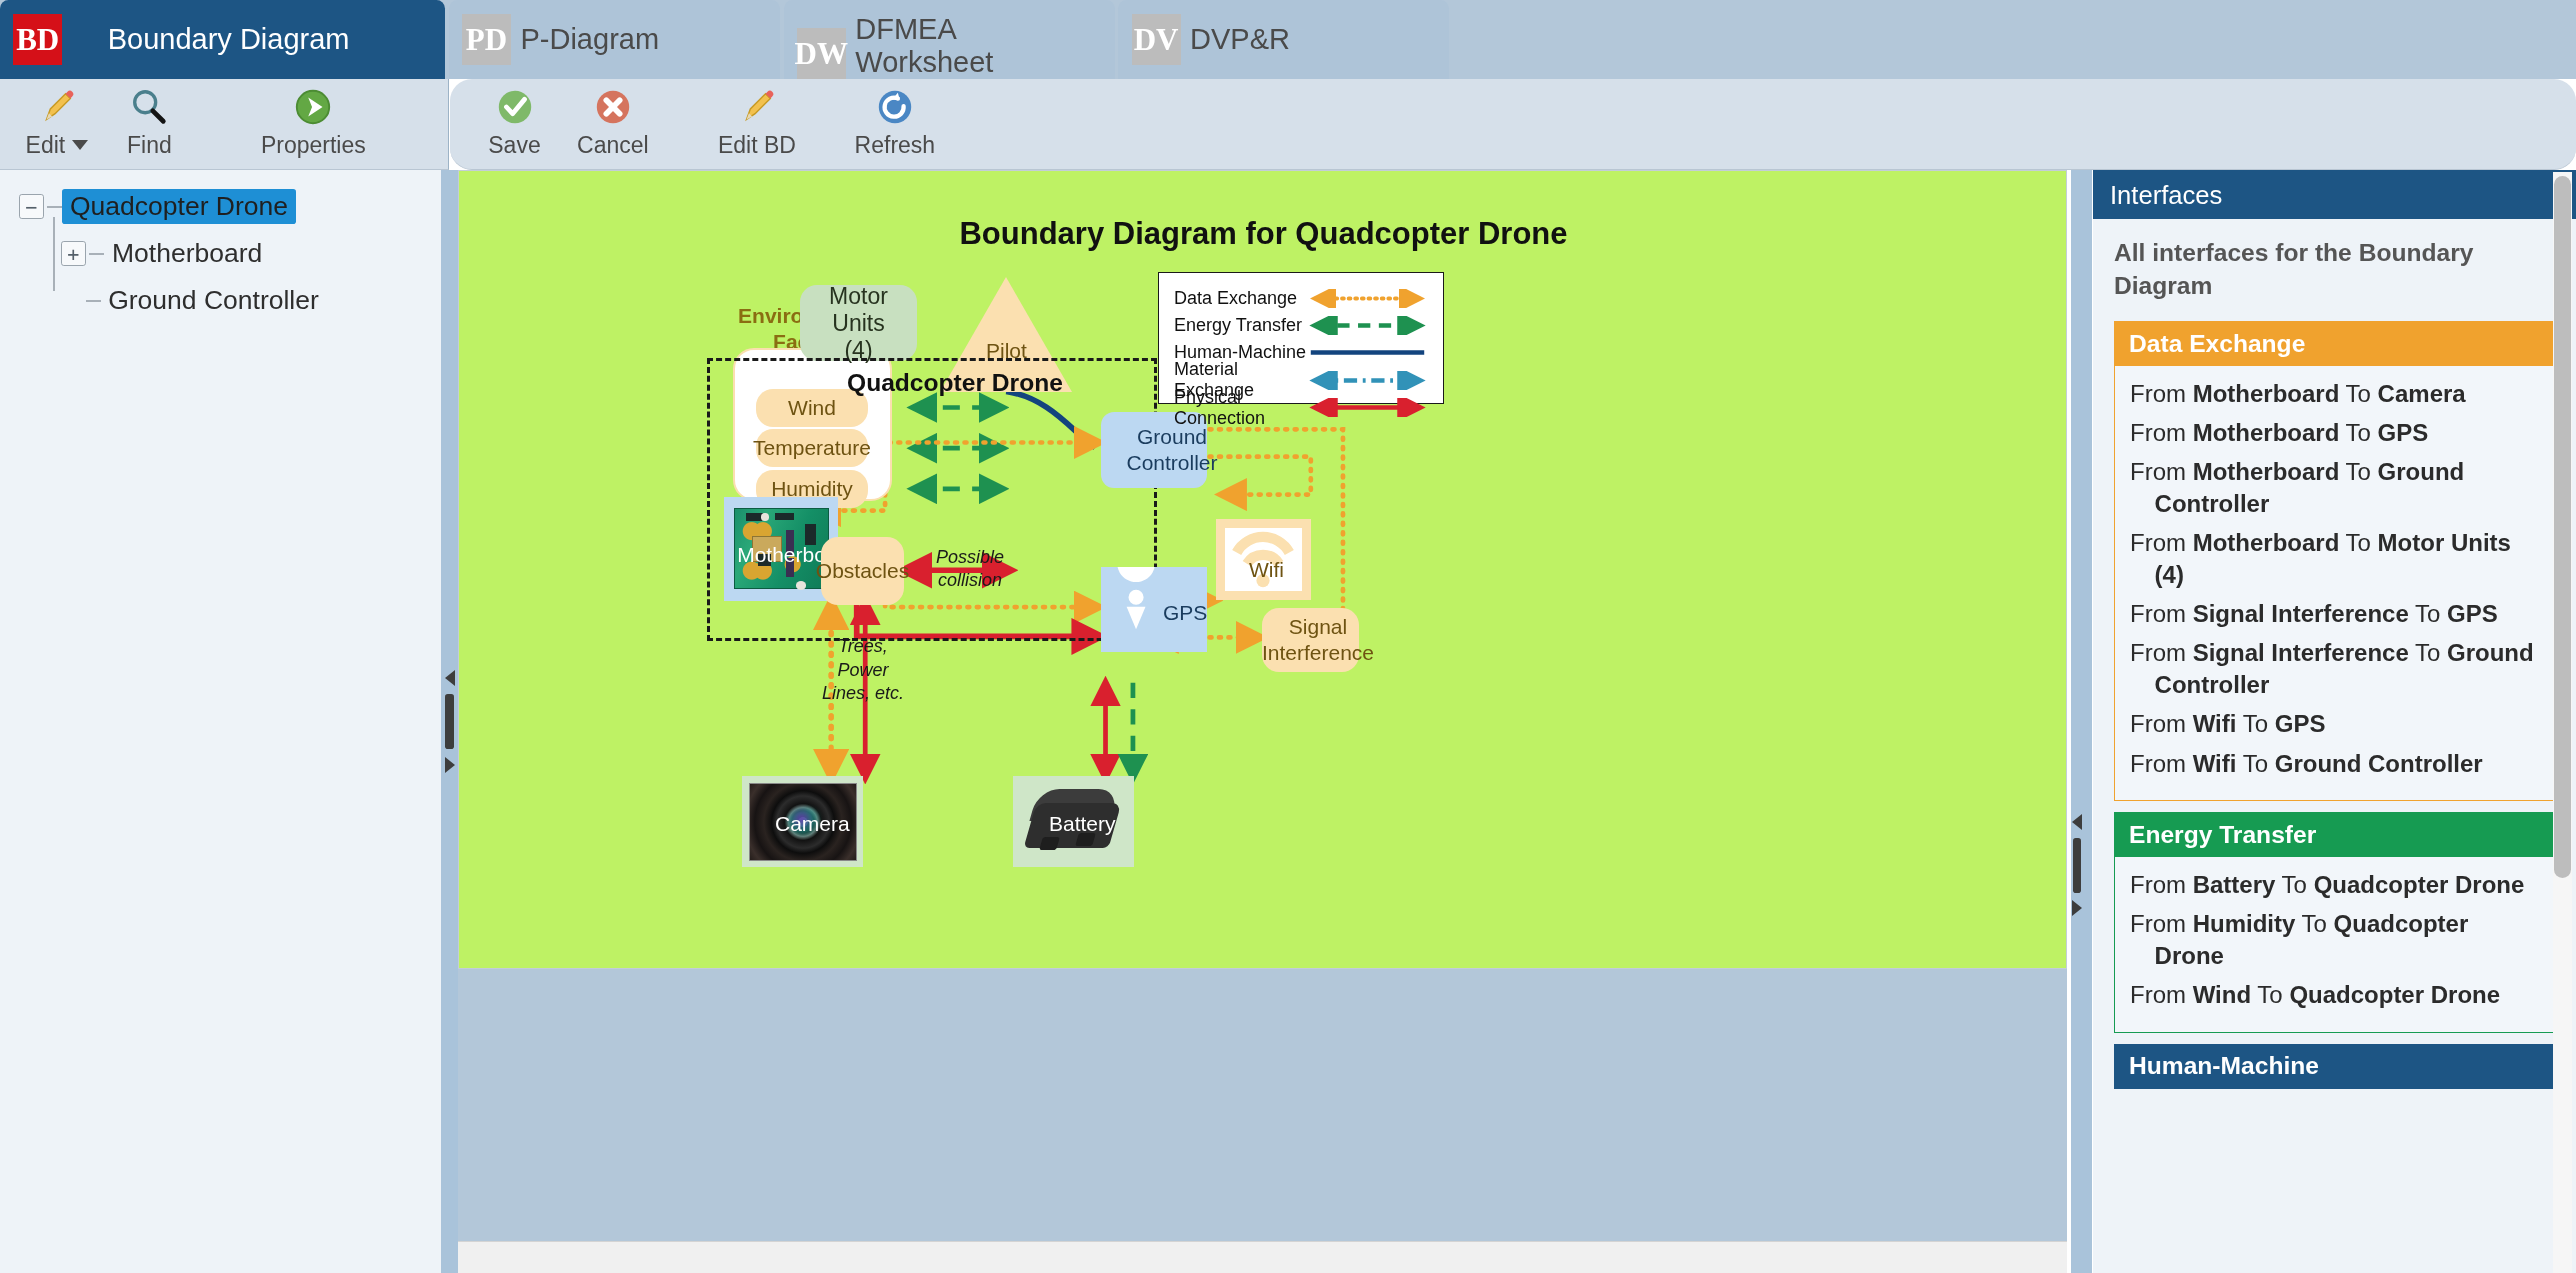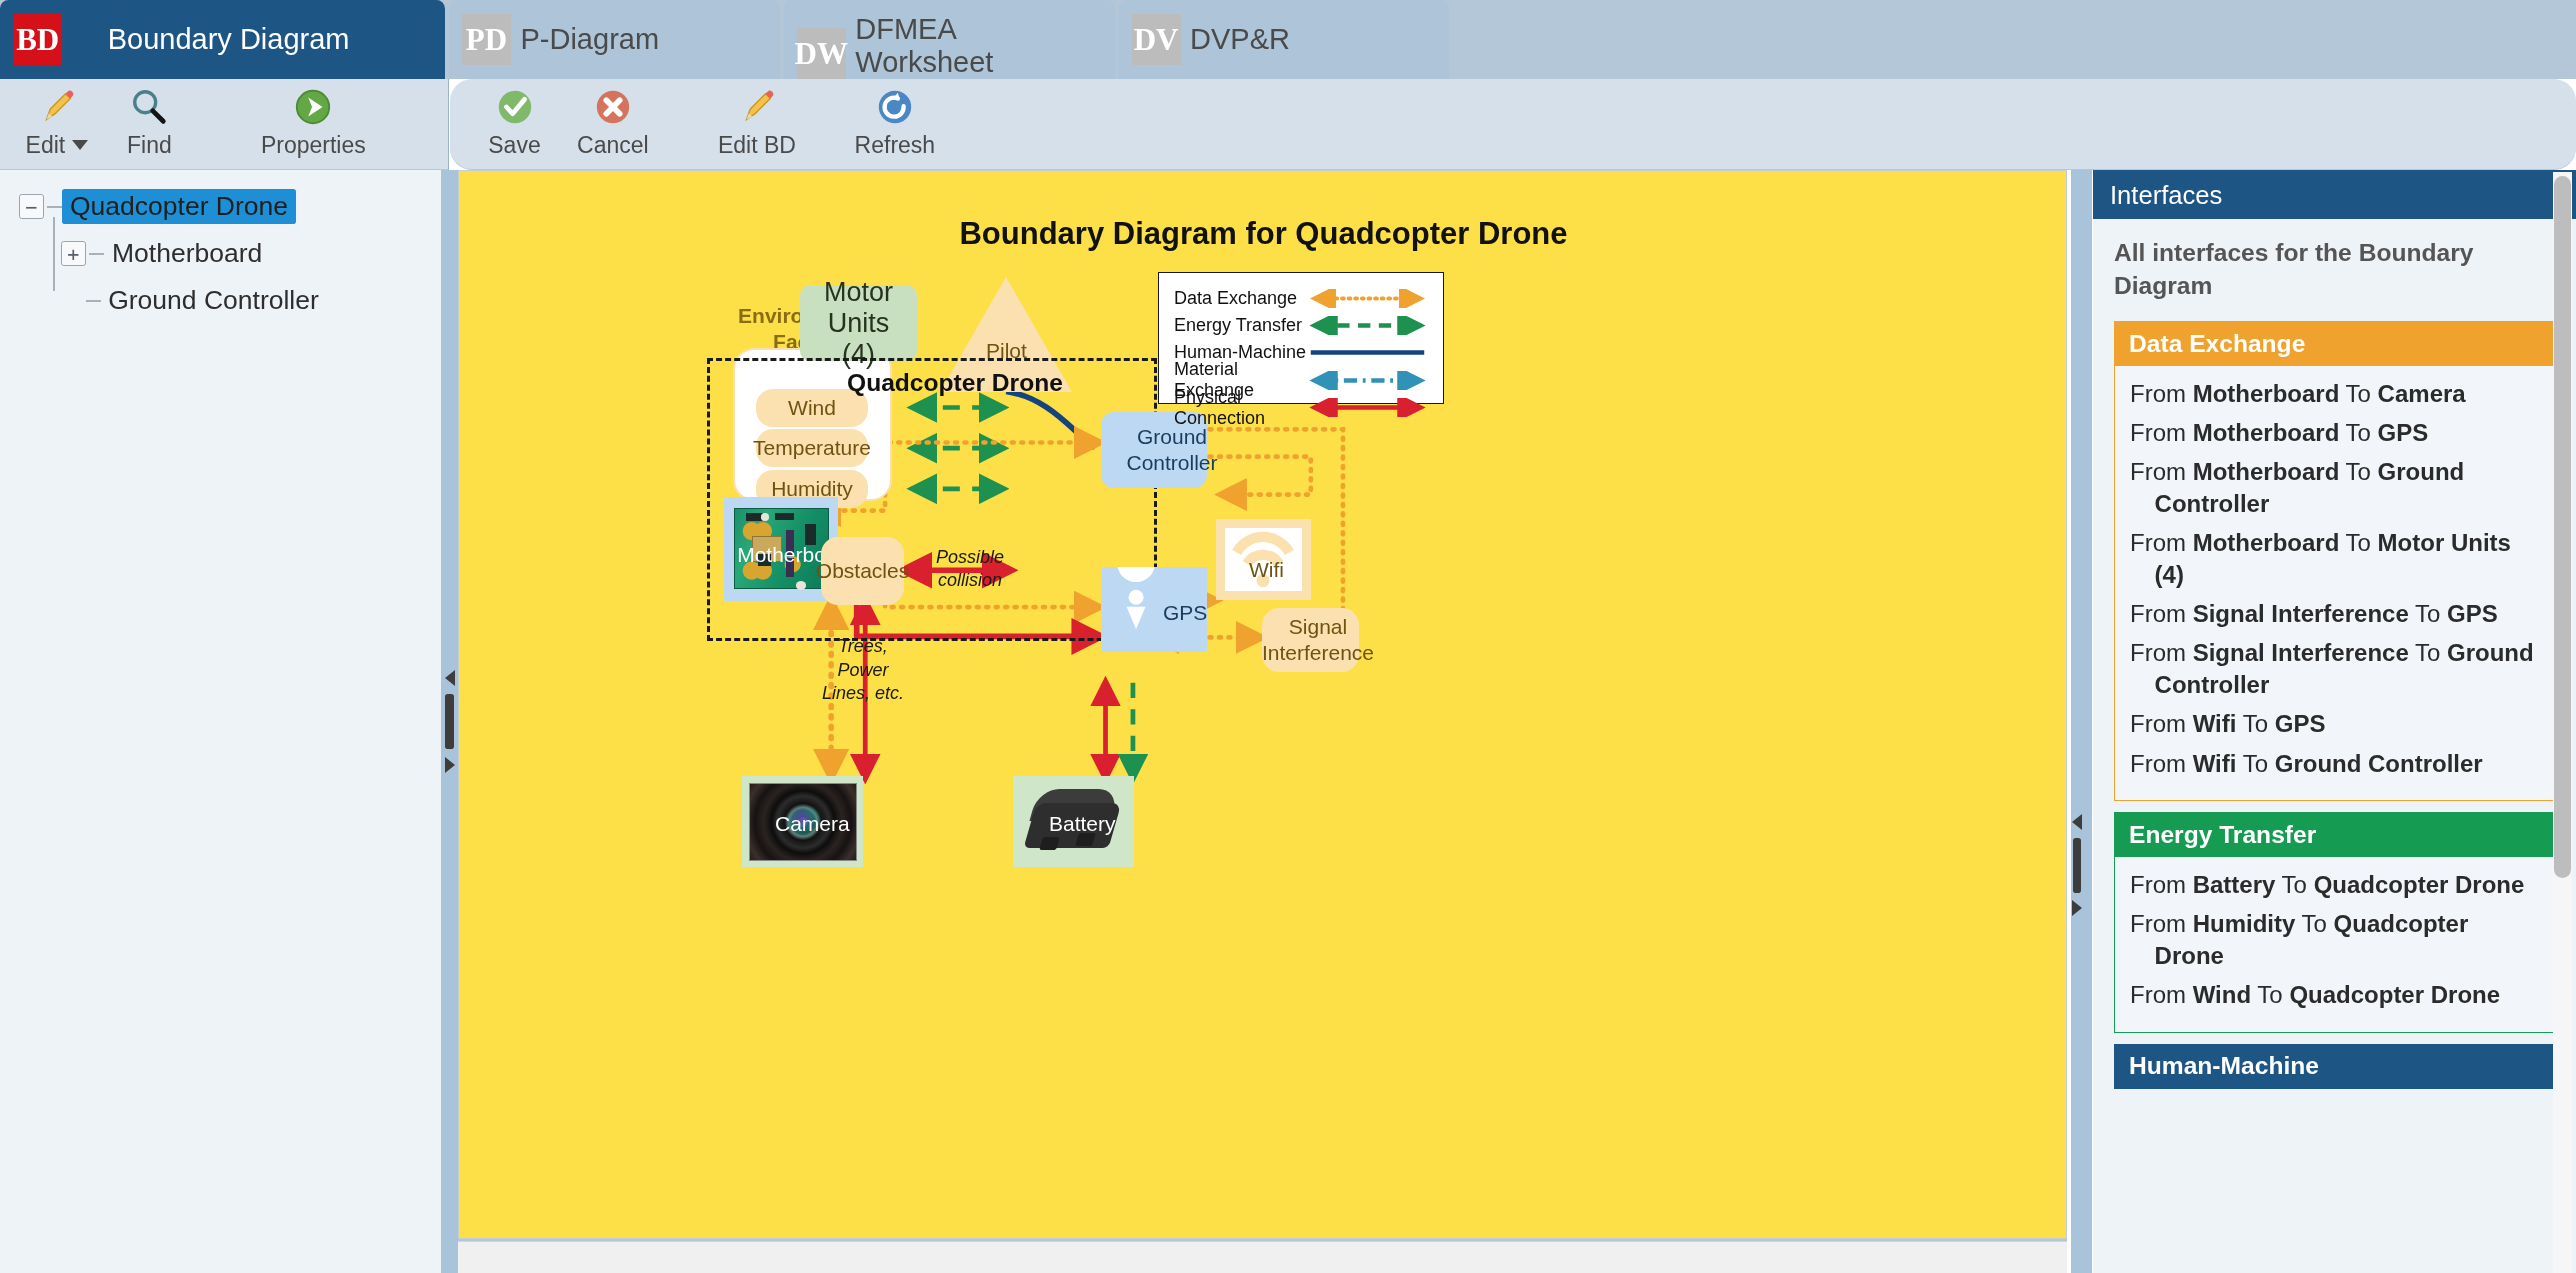--- a/index.html
+++ b/index.html
@@ -118,38 +118,38 @@
 
   
   #canvaswrap {
     position: absolute; left: 458px; top: 170px;
     width: 1609px; height: 1103px;
     background: #b3c7d9;
     padding-left: 0;
   }
   #canvas {
     position: absolute; left: 0px; top: 0px;
-    width: 1609px; height: 1069px;
-    background: #fde047;
+    width: 1609px; height: 799px;
+    background: #bef264;
     overflow: hidden;
     border: 0.9px solid #c3ced8;
   }
   #hscroll {
     position: absolute; left: 0; bottom: 0; height: 32px; width: 1609px;
     background: #f0f0f0; border-top: 0.9px solid #d4d4d4;
   }
 
   .diag-title {
     position: absolute; left: 0; top: 45px; width: 1609px;
     text-align: center; font-size: 31px; font-weight: bold; color: #111;
   }
 
   
   .node { position: absolute; display:flex; align-items:center; justify-content:center; text-align:center; }
-  .n-green { background:#c8e0c0; border-radius:10px; color:#27331f; font-size:27px; }
+  .n-green { background:#c8e0c0; border-radius:17px; color:#27331f; font-size:23px; }
   .n-blue  { background:#bcd8f2; border-radius:13.2px; color:#1a3c5e; font-size:21px; line-height:1.25;}
   .n-tan   { background:#fbe0b0; border-radius:17px; color:#6e5312; font-size:21px; line-height:1.25;}
   .n-photo { border:0.9px solid #888; }
 
   .env-group {
     position:absolute; border:2.8px solid #fbdfaf; border-radius:21px; background:#ffffff;
   }
   .env-title {
     position:absolute; text-align:center; font-weight:bold; font-size:21px; color:#8a6d12; line-height:1.25;
   }

